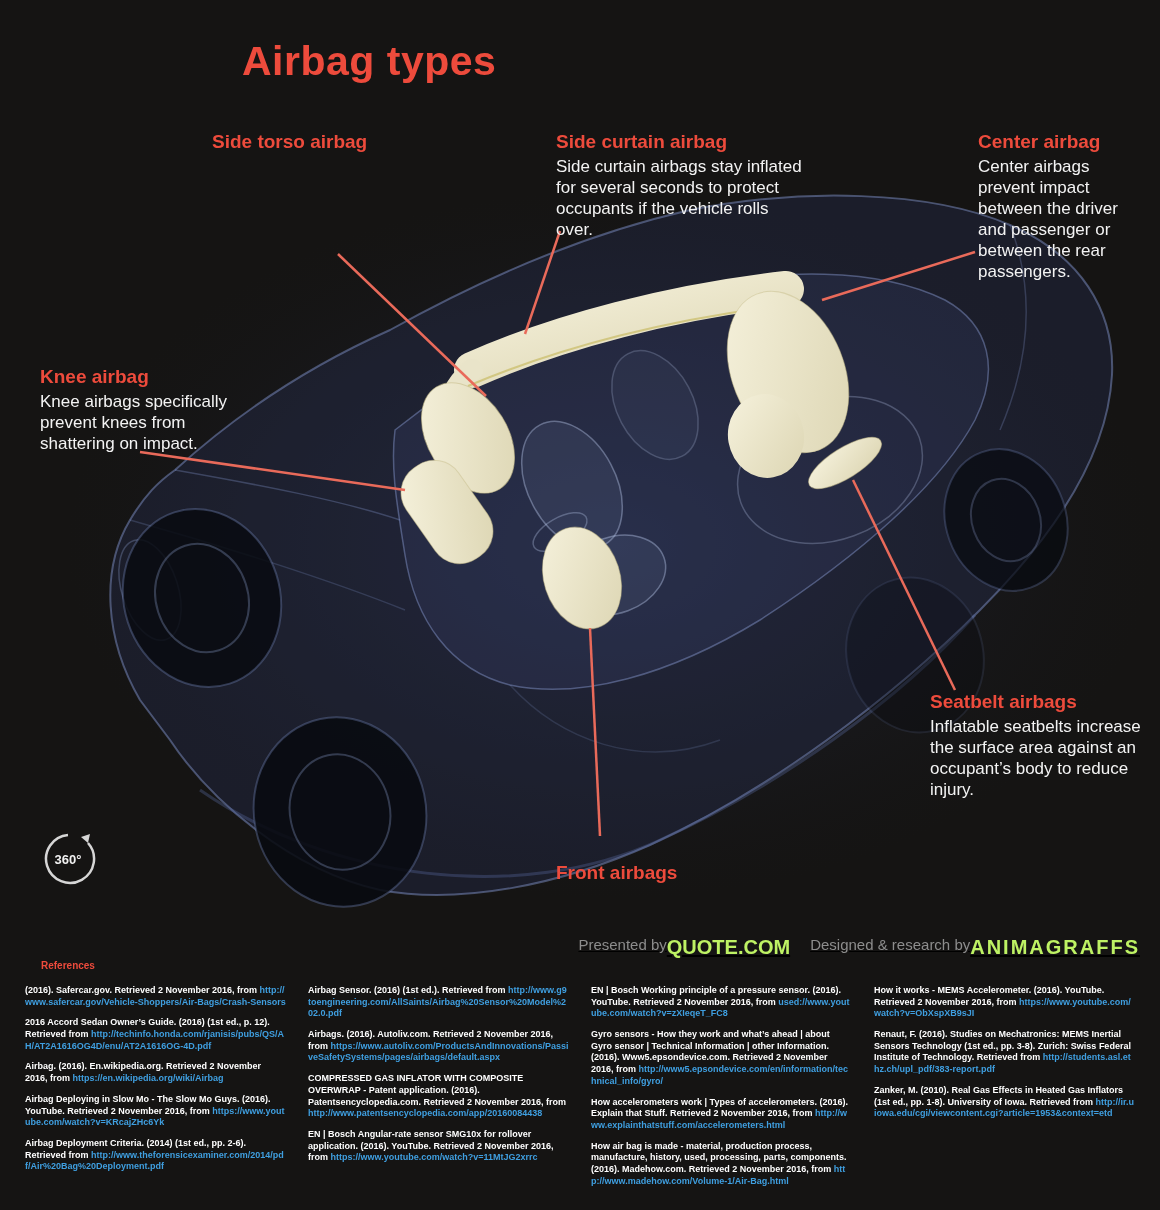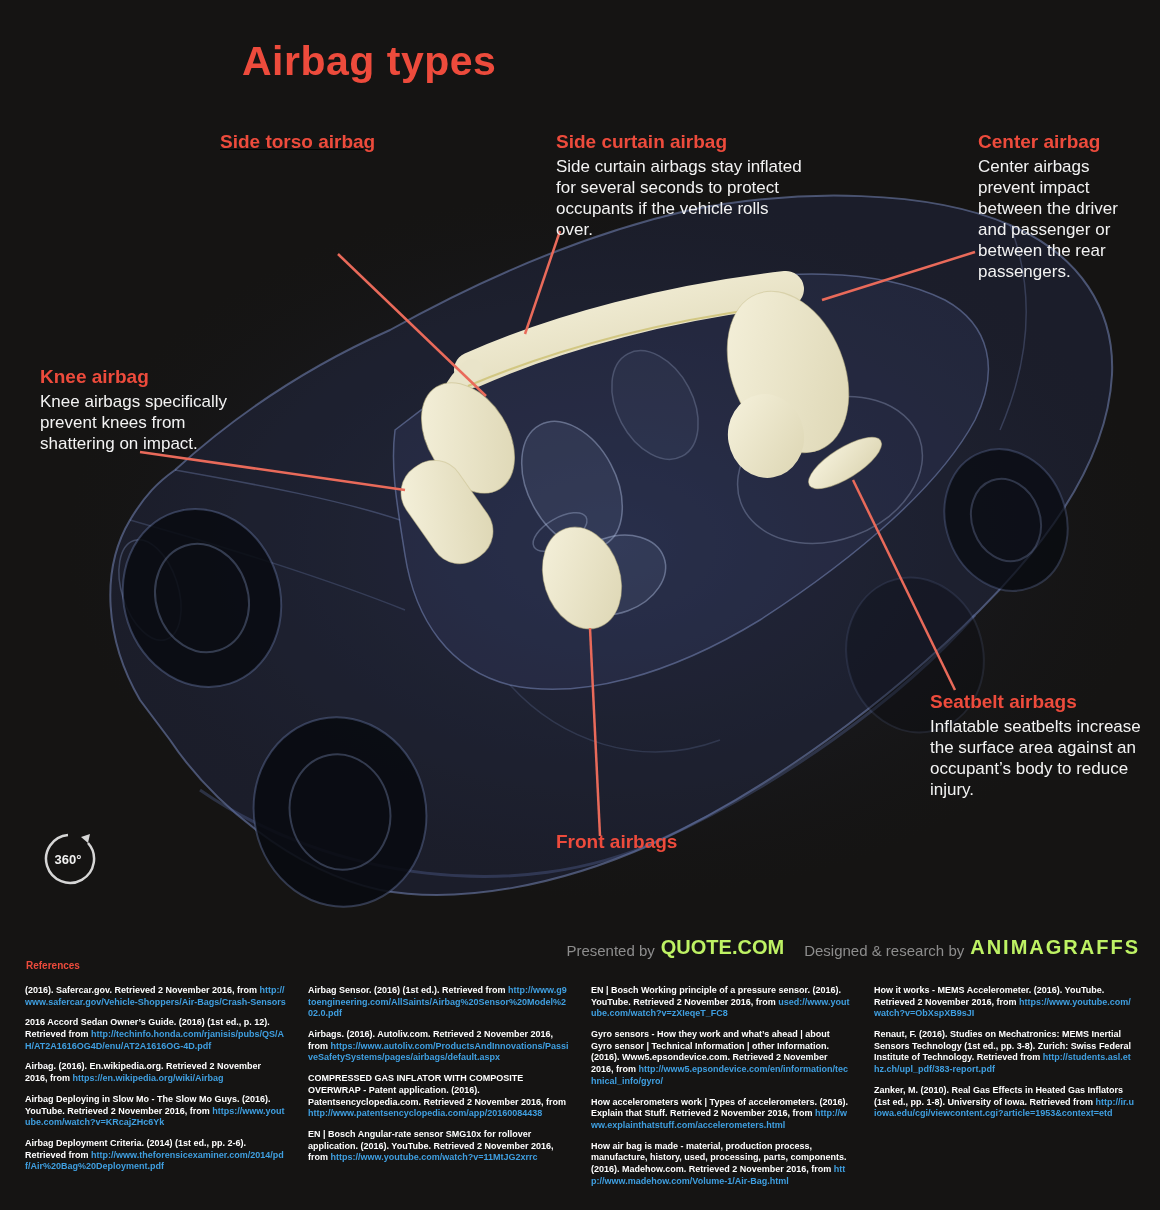--- a/index.html
+++ b/index.html
@@ -13,37 +13,37 @@
     overflow: hidden;
   }
   .title {
     position: absolute; left: 230px; top: 26px; margin: 12px;
     font-size: 41px; font-weight: bold; color: #ed4b3c; letter-spacing: 0.5px;
   }
   .car-layer { position: absolute; left: 0; top: 0; width: 1160px; height: 1210px; z-index: 1; }
   .callout { position: absolute; z-index: 3; }
   .co-head { font-size: 19px; font-weight: bold; color: #ed4b3c; margin: 0 0 4px 0; }
   .co-body { font-size: 17px; line-height: 1.23; color: #f3f3f3; margin: 0; }
-  .co-side-torso  { left: 220px; top: 131px; width: 218px; text-decoration: underline; }
+  .co-side-torso  { left: 212px; top: 131px; width: 218px; }
   .co-side-curtain{ left: 556px; top: 131px; width: 254px; }
   .co-center      { left: 978px; top: 131px; width: 162px; }
   .co-knee        { left: 40px;  top: 366px; width: 208px; }
   .co-seatbelt    { left: 930px; top: 691px; width: 212px; }
-  .co-front       { left: 556px; top: 831px; }
+  .co-front       { left: 556px; top: 862px; }
   .badge-360 { position: absolute; left: 40px; top: 831px; width: 56px; height: 56px; z-index: 3; }
   .credits {
     position: absolute; right: 20px; top: 936px; z-index: 3;
     display: flex; align-items: baseline; gap: 20px; white-space: nowrap;
   }
-  .credit-group { display: flex; align-items: flex-end; gap: 6px; }
+  .credit-group { display: flex; align-items: flex-start; gap: 0; text-decoration: underline; }
   .credit-label { color: #8d8d8d; font-size: 15px; }
   .credit-name  { color: #bef264; font-size: 20px; font-weight: bold; }
   .credit-name.brand { letter-spacing: 2px; }
   .refs { position: absolute; left: 25px; top: 960px; width: 1110px; z-index: 3; }
-  .refs-heading { color: #ed4b3c; font-size: 10px; font-weight: bold; margin: 0 0 14px 1px; }
+  .refs-heading { color: #ed4b3c; font-size: 10px; font-weight: bold; margin: 0 0 14px 16px; }
   .refs-cols { display: grid; grid-template-columns: repeat(4, 261px); column-gap: 22px; }
   .ref { margin: 0 0 9px 0; font-size: 9px; line-height: 1.3; color: #ffffff; font-weight: bold; }
   .ref-link { color: #3f9fe0; text-decoration: none; word-break: break-all; cursor: pointer; }
 </style>
 </head>
 <body>
 
 <div class="page">
 
   <h1 class="title">Airbag types</h1>

